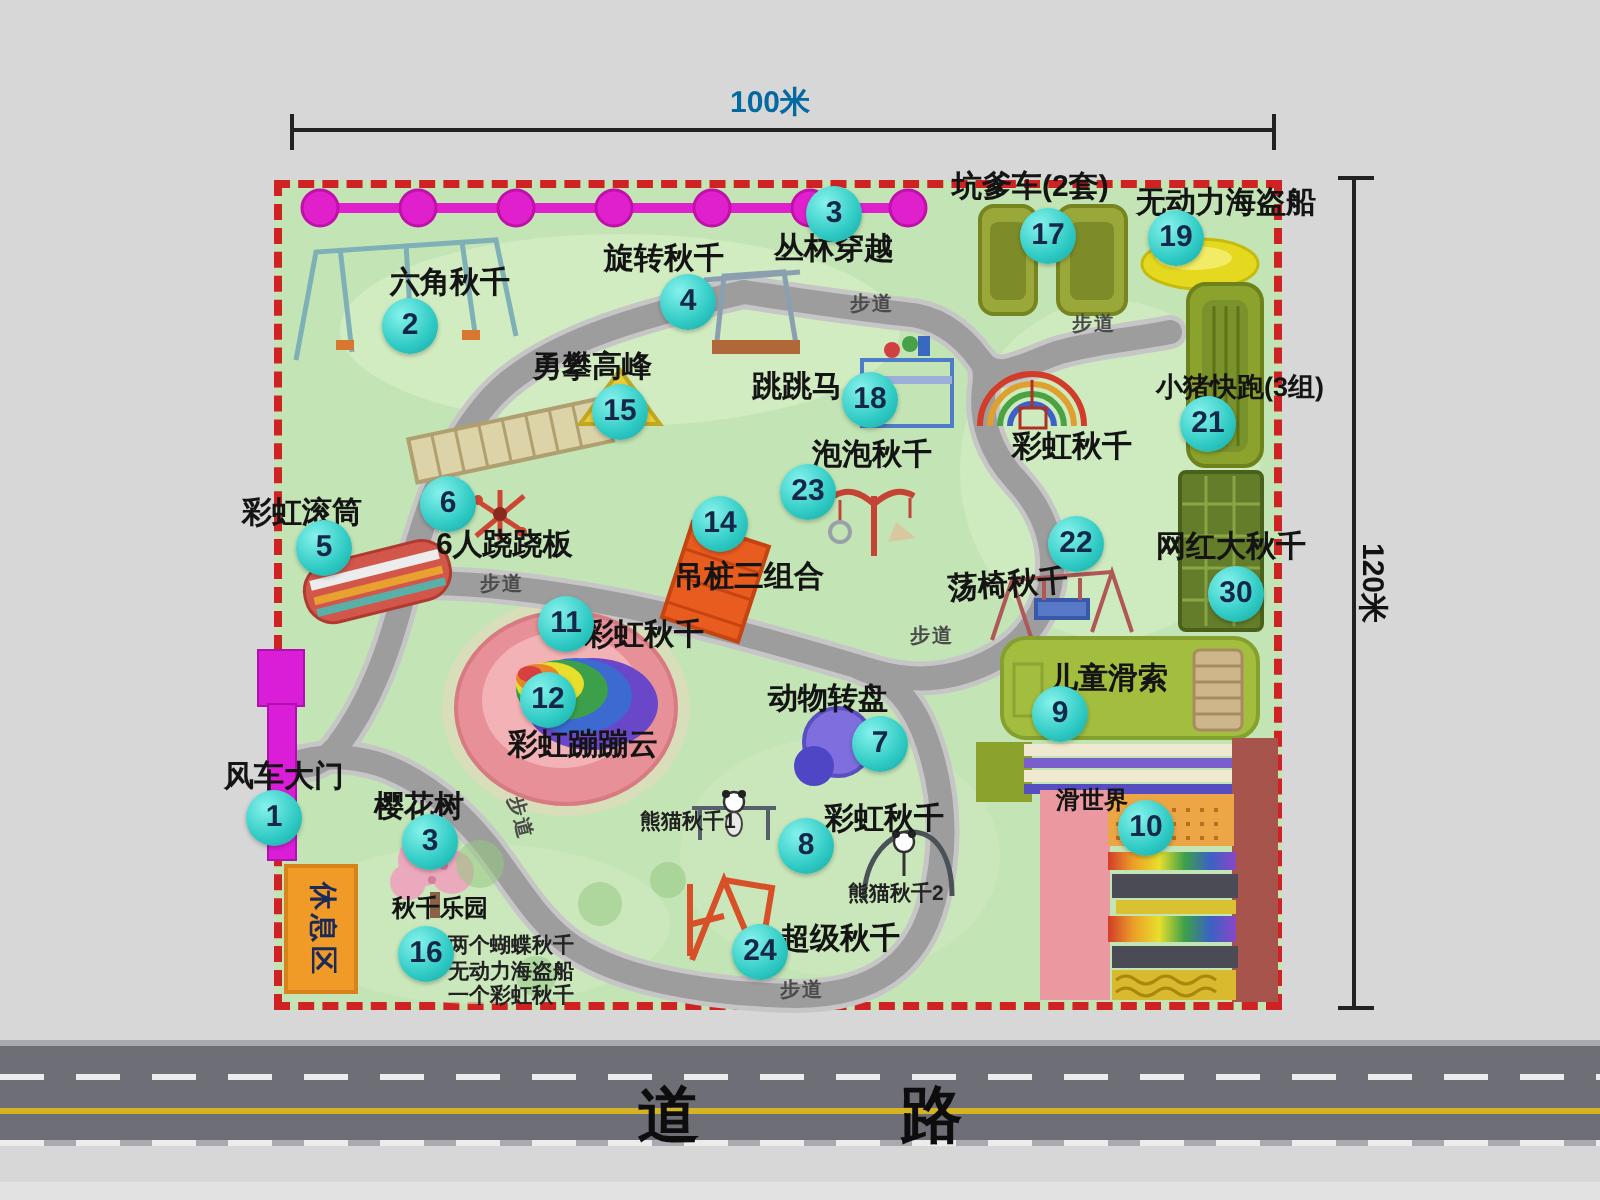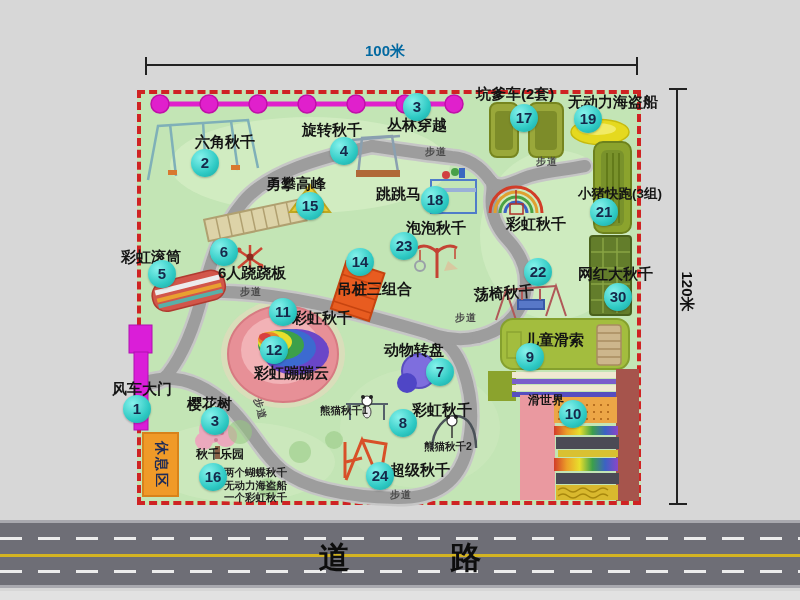--- a/index.html
+++ b/index.html
@@ -36,21 +36,21 @@
   .badge{position:absolute;width:28px;height:28px;border-radius:50%;
     background:radial-gradient(circle at 35% 30%, #86f2ec, #2fcac4 60%, #17a5a1);
     color:#15284a;font-size:15px;font-weight:bold;text-align:center;line-height:28px;
     box-shadow:0 1px 2px rgba(0,0,0,.25);}
 
   .rest{position:absolute;left:142px;top:432px;width:37px;height:65px;background:#f09a28;
     border:2px solid #d8821a;display:flex;align-items:center;justify-content:center;}
   .rest span{transform:rotate(90deg);font-size:14px;font-weight:bold;color:#1c2a58;
     white-space:nowrap;letter-spacing:2px;}
 
-  .road{position:absolute;left:0;top:520px;width:800px;height:68px;background:#6e6e76;
+  .road{position:absolute;left:0;top:520px;width:800px;height:53px;background:#6e6e76;
     border-top:3px solid #a9a9af;border-bottom:3px solid #a9a9af;text-decoration:underline;}
   .road .dash{position:absolute;left:0;width:800px;height:3px;
     background:repeating-linear-gradient(90deg,#ececec 0 22px,rgba(0,0,0,0) 22px 38px);}
   .road .d1{top:14px;} .road .d2{top:47px;}
   .road .yellow{position:absolute;left:0;top:31px;width:800px;height:3px;background:#d4b422;}
   .road-label{position:absolute;left:0;top:14px;width:800px;text-align:center;
     font-size:31px;font-weight:bold;color:#0d0d0d;letter-spacing:46px;text-indent:46px;}
   .below-road{position:absolute;left:0;top:591px;width:800px;height:9px;background:#e2e2e2;}
 
   .wm-co{position:absolute;left:228px;top:252px;font-size:50px;font-weight:bold;

